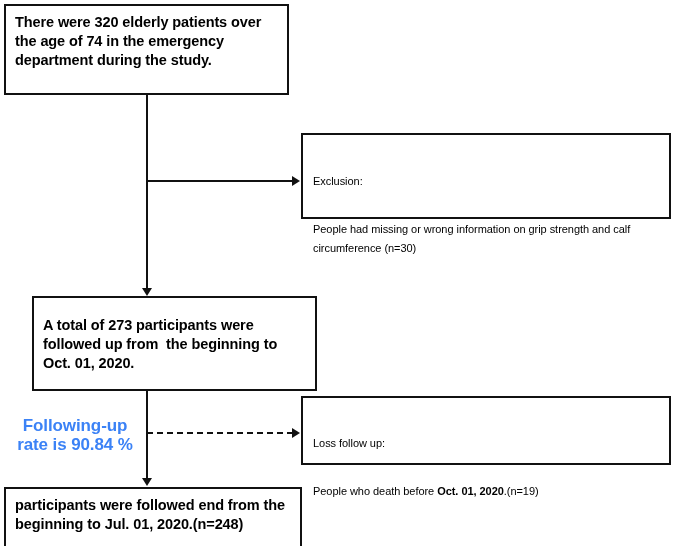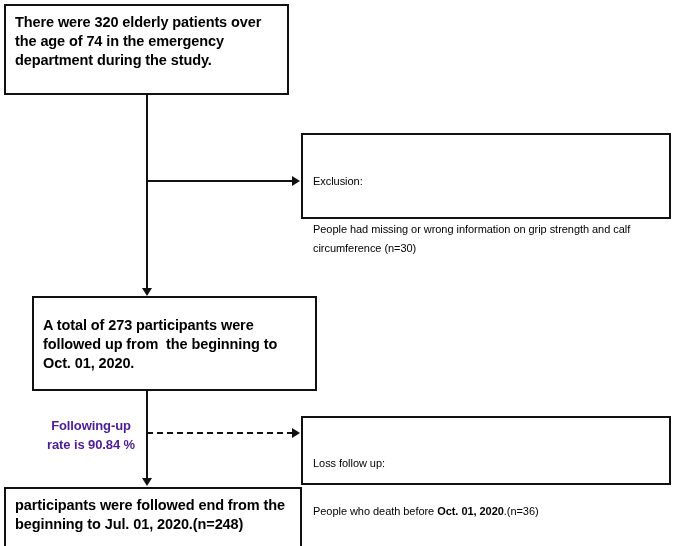--- a/index.html
+++ b/index.html
@@ -58,21 +58,21 @@
   #box-exclusion {
     left: 301px; top: 133px; width: 370px; height: 86px;
     padding: 9px 0 0 10px;
   }
   #box-followed {
     left: 4px;  top: 296px; width: 285px; height: 95px;
     padding: 18px 9px 0 9px;
     margin-left: 28px;
   }
   #box-loss {
-    left: 301px; top: 416px; width: 370px; height: 69px;
+    left: 301px; top: 396px; width: 370px; height: 69px;
     padding: 8px 0 0 10px;
   }
   #box-final {
     left: 4px;  top: 487px; width: 298px; height: 62px;
     padding: 7px 9px 0 9px;
   }
 
   
   .line-v {
     position: absolute;
@@ -115,27 +115,27 @@
   
   #spine-bottom      { left: 146px; top: 391px; height: 88px; }
   #spine-bottom-head { left: 142px; top: 478px; }
   
   #branch-loss      { left: 147px; top: 432px; width: 146px; }
   #branch-loss-head { left: 292px; top: 428px; }
 
   
   #rate-note {
     position: absolute;
-    left: 24px;
+    left: 8px;
     top: 416px;
     width: 134px;
     text-align: center;
-    color: #4c1d95;
+    color: #3b82f6;
     font-weight: bold;
-    font-size: 13px;
+    font-size: 17px;
     line-height: 19px;
     letter-spacing: -0.1px;
   }
 </style>
 </head>
 <body>
 
 <div id="canvas">
 
   <div class="box box-bold" id="box-enrollment">
@@ -163,20 +163,20 @@
   <div class="line-h-dashed" id="branch-loss"></div>
   <div class="arrow-right" id="branch-loss-head"></div>
 
   <div id="rate-note">
     <span>Following-up</span><br>
     <span>rate is 90.84 %</span>
   </div>
 
   <div class="box box-plain" id="box-loss">
     <span class="txt">Loss follow up:</span>
-    <span class="txt"><span>People who death before </span><span class="inline-bold">Oct. 01, 2020</span><span>.(n=36)</span></span>
+    <span class="txt"><span>People who death before </span><span class="inline-bold">Oct. 01, 2020</span><span>.(n=19)</span></span>
   </div>
 
   <div class="box box-bold" id="box-final">
     <span class="txt">participants were followed end from the beginning to Jul. 01, 2020.(n=248)</span>
   </div>
 
 </div>
 
 </body></html>

